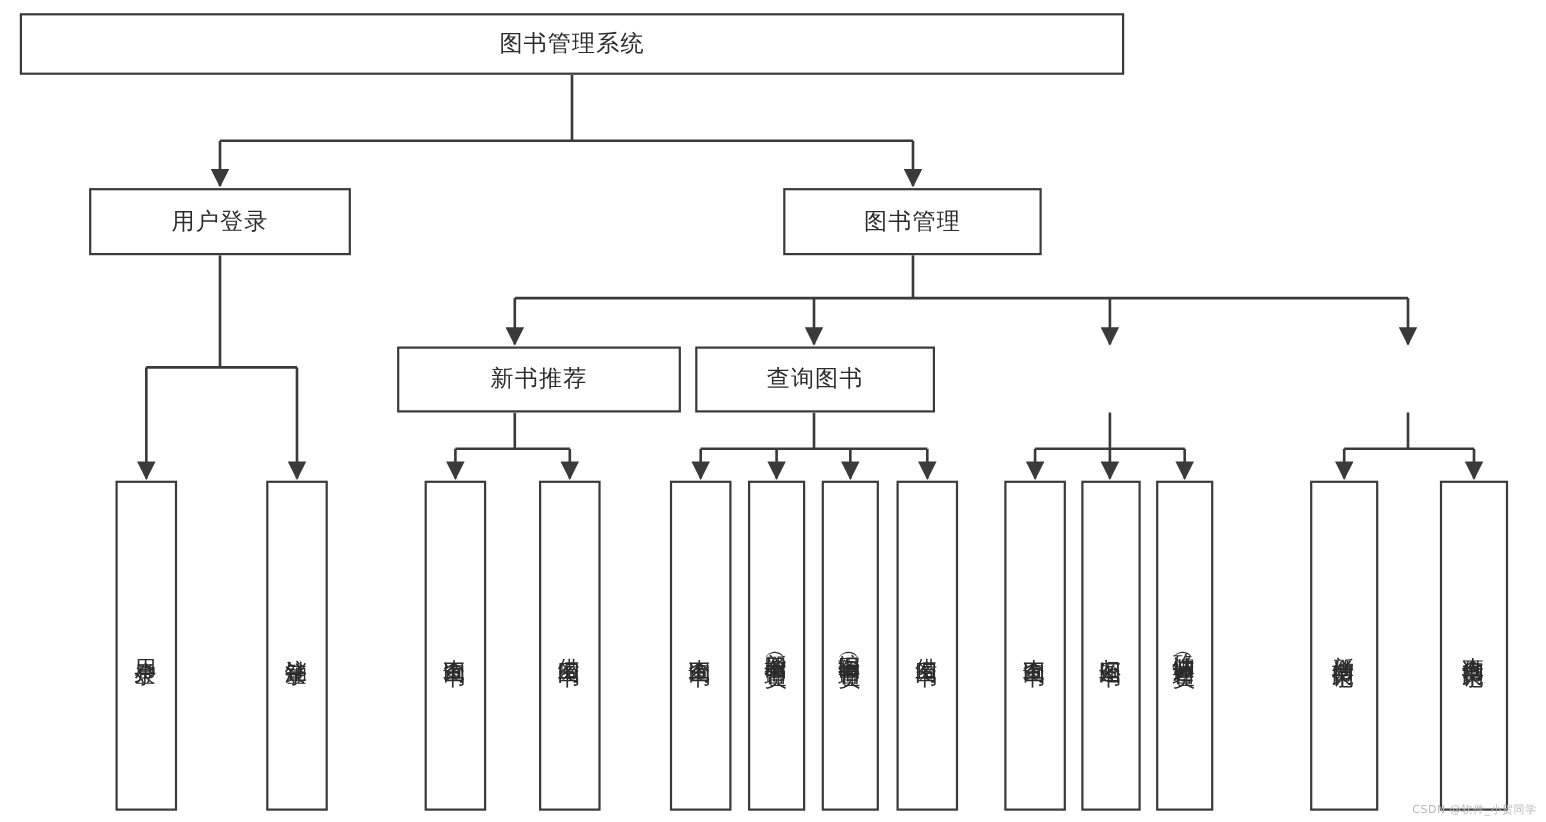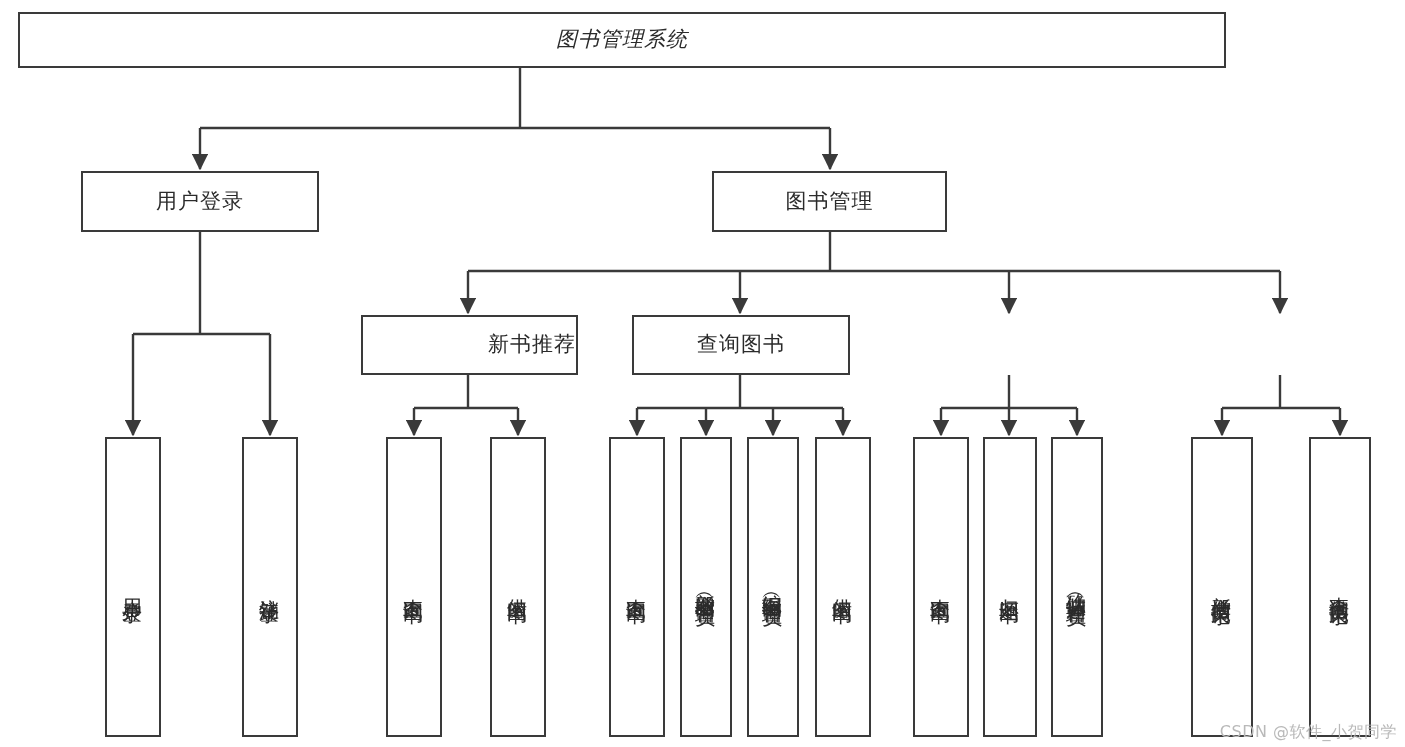--- a/index.html
+++ b/index.html
@@ -50,21 +50,21 @@
     display: block;
   }
   .node.horiz .label {
     display: block;
     white-space: nowrap;
   }
   #watermark {
     position: absolute;
     right: 8px;
     bottom: 4px;
-    font-size: 16px;
+    font-size: 10px;
     color: #b9b9b9;
     white-space: nowrap;
     letter-spacing: 0.5px;
     pointer-events: none;
     margin-top: 24px;
   }
 </style>
 </head>
 <body>
 
@@ -113,33 +113,33 @@
       <path d="M 1009 408 L 1009 435" marker-end="url(#arrow)"></path>
       <path d="M 1077 408 L 1077 435" marker-end="url(#arrow)"></path>
 
       <path d="M 1280 375 L 1280 408"></path>
       <path d="M 1222 408 L 1340 408"></path>
       <path d="M 1222 408 L 1222 435" marker-end="url(#arrow)"></path>
       <path d="M 1340 408 L 1340 435" marker-end="url(#arrow)"></path>
     </g>
   </svg>
 
-  <div class="node horiz" style="left:18px; top:12px; width:1208px; height:56px;font-style:italic;">
+  <div class="node horiz" style="left:18px; top:12px; width:1004px; height:56px;">
     <span class="label">图书管理系统</span>
   </div>
 
   <div class="node horiz" style="left:81px; top:171px; width:238px; height:61px;">
     <span class="label">用户登录</span>
   </div>
 
   <div class="node horiz" style="left:712px; top:171px; width:235px; height:61px;">
     <span class="label">图书管理</span>
   </div>
 
-  <div class="node horiz" style="left:361px; top:315px; width:217px; height:60px;justify-content:flex-end;">
+  <div class="node horiz" style="left:361px; top:315px; width:258px; height:60px;">
     <span class="label">新书推荐</span>
   </div>
 
   <div class="node horiz" style="left:632px; top:315px; width:218px; height:60px;">
     <span class="label">查询图书</span>
   </div>
 
 
 
   <div class="node vert" style="left:105px; top:437px; width:56px; height:300px;">

